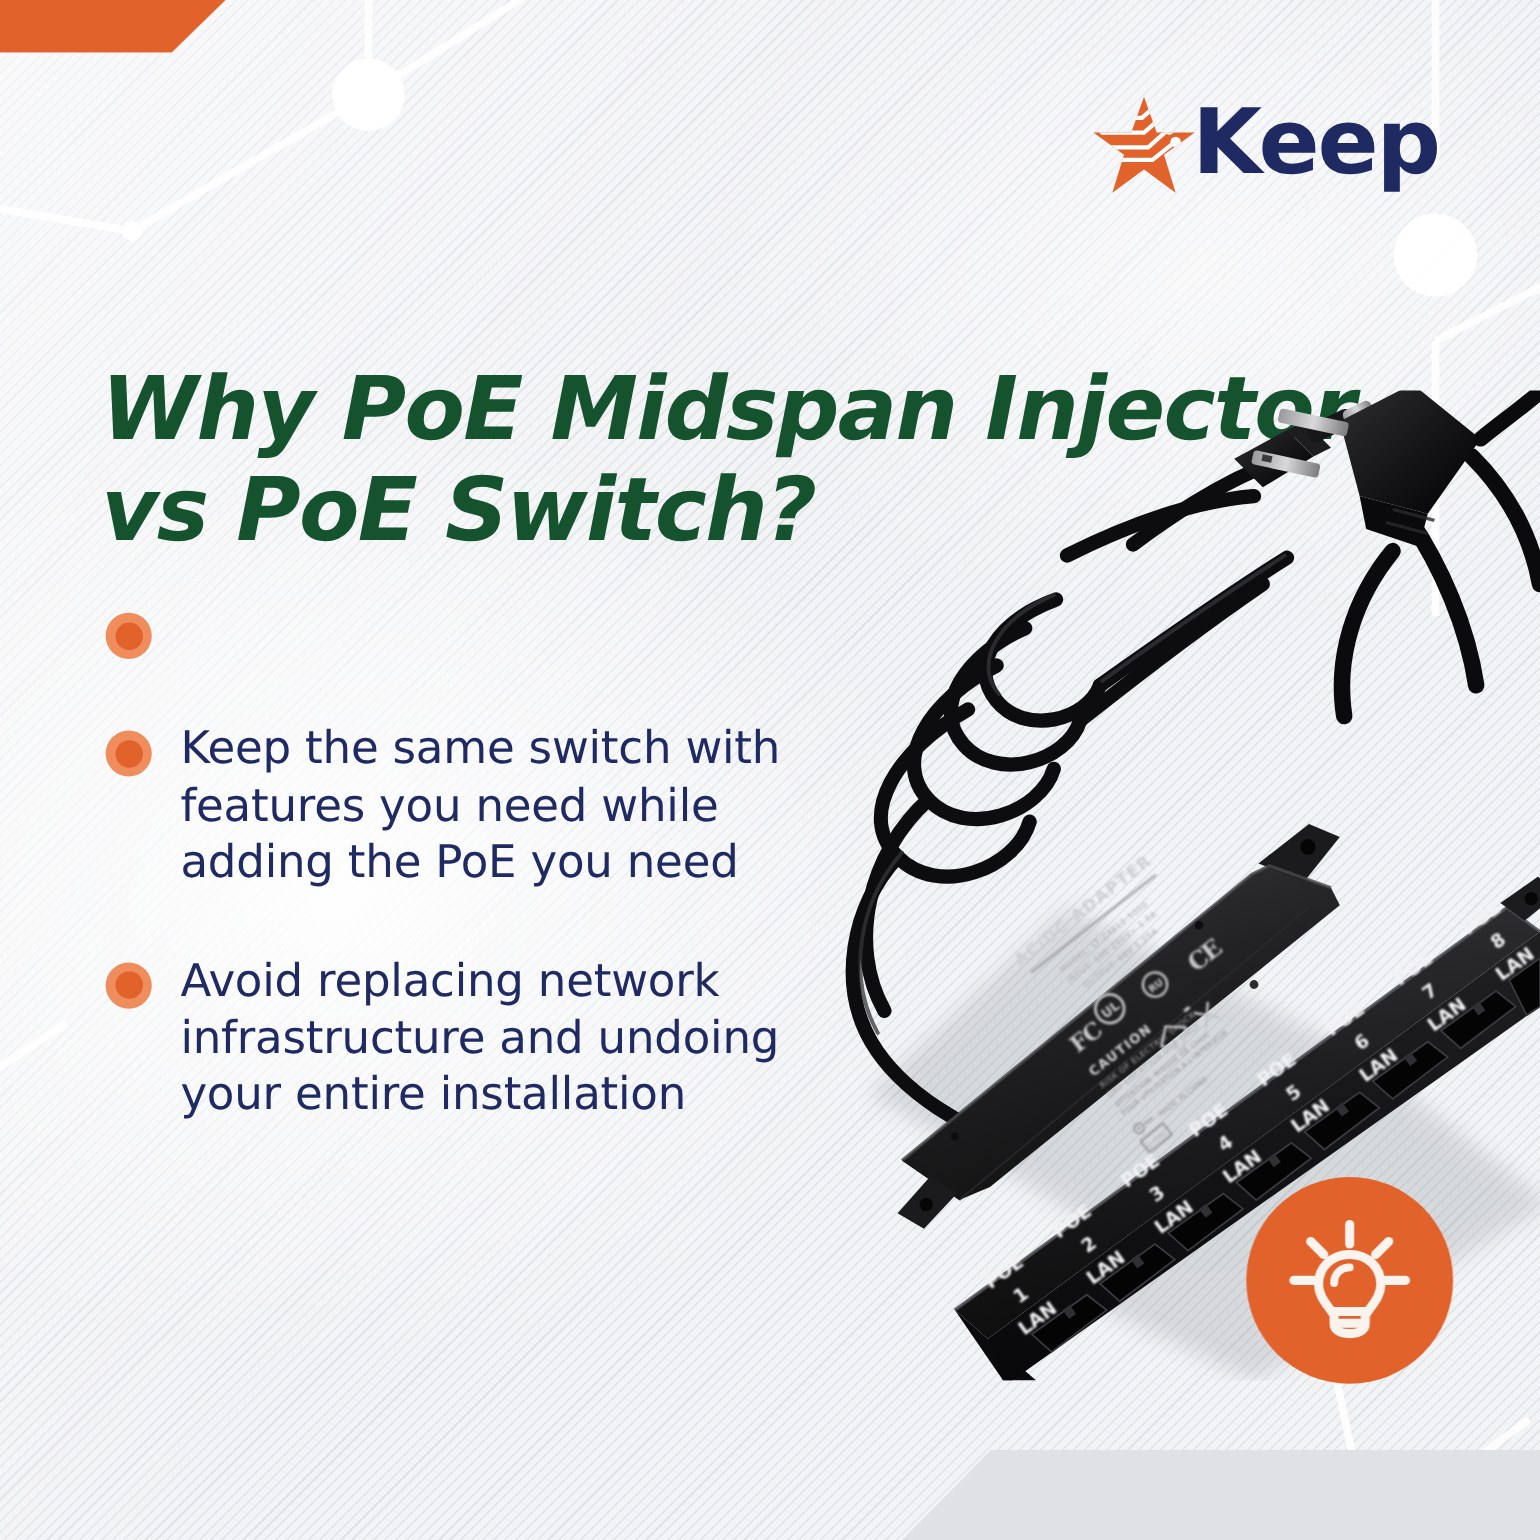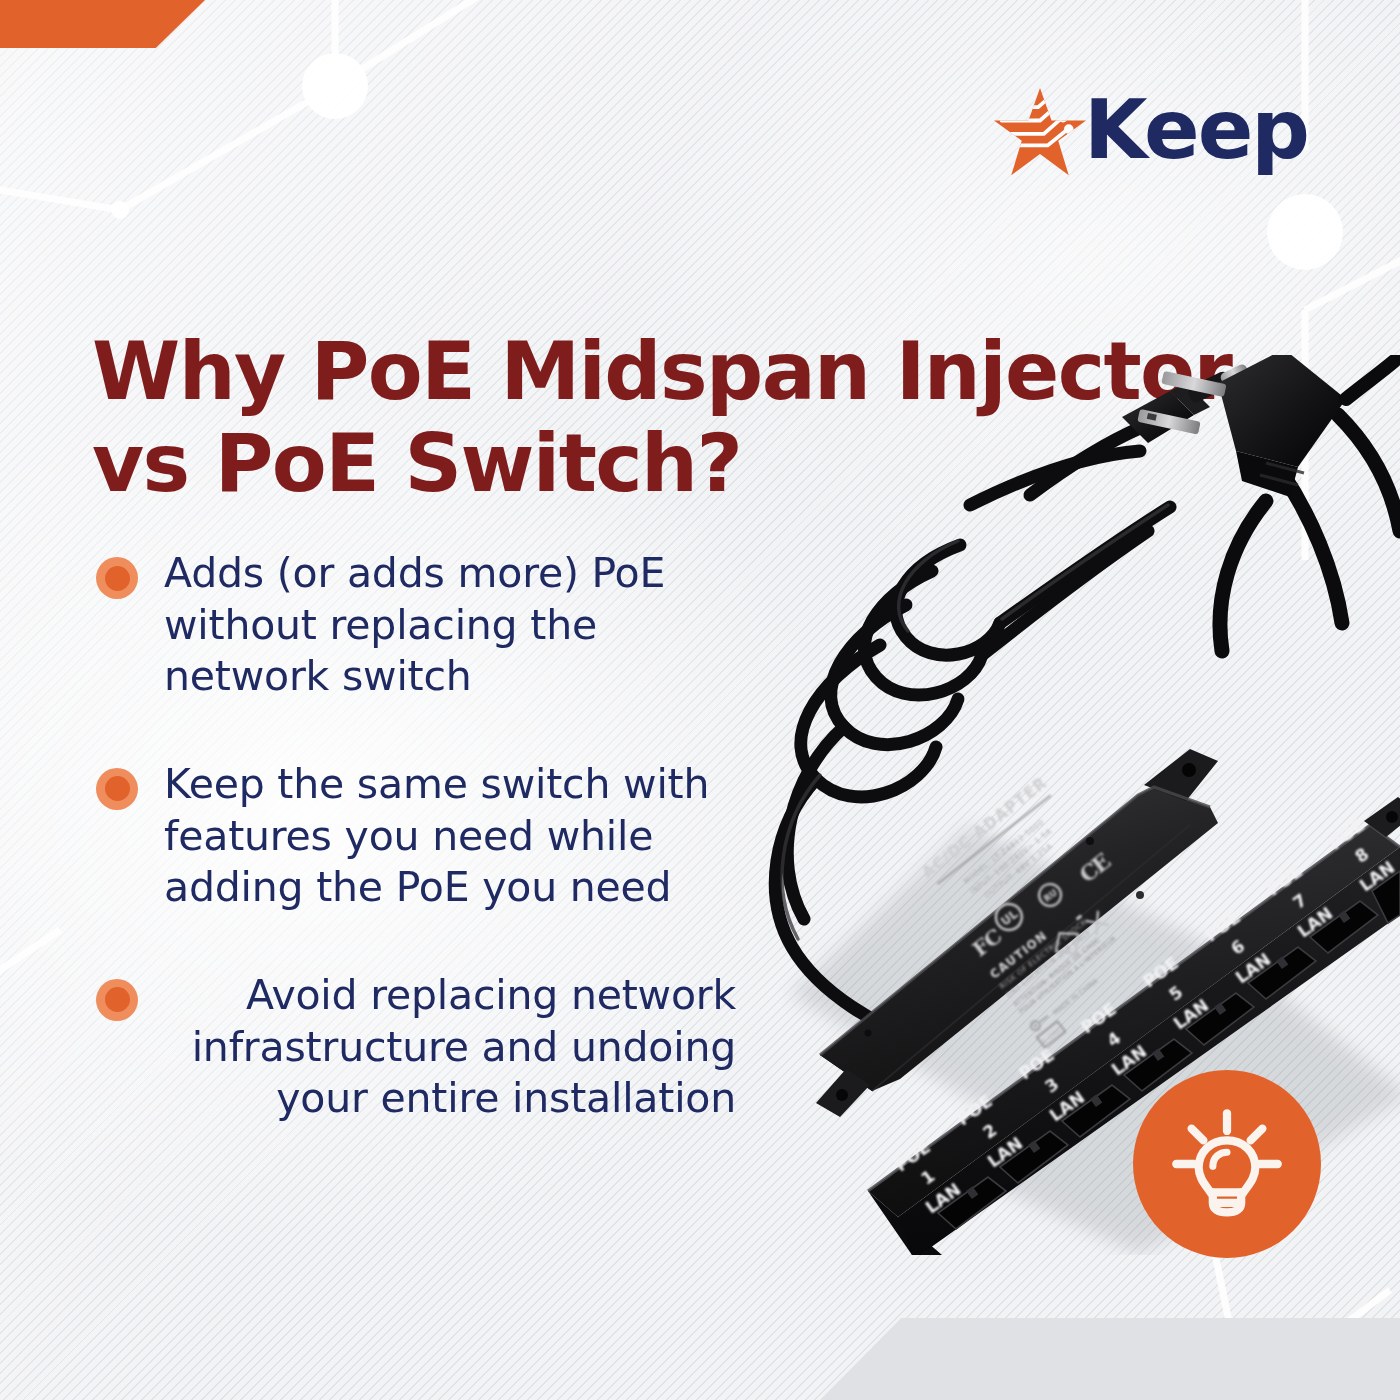--- a/index.html
+++ b/index.html
@@ -92,42 +92,43 @@
     position: relative;
     top: 2px;
   }
 
   
   .headline {
     position: absolute;
     left: 92px;
     top: 272px;
     width: 1160px;
-    color: #7f1d1d;
+    color: #14532d;
     font-family: "DejaVu Sans", sans-serif;
     font-weight: bold;
     font-size: 80px;
     line-height: 1.16;
     letter-spacing: -1.6px;
+    font-style: italic;
   }
   .headline .hl-line { display: block; white-space: nowrap; }
 
   
   .bullets {
     position: absolute;
     left: 96px;
     top: 548px;
     width: 640px;
   }
   .bullet-row {
     display: flex;
     align-items: flex-start;
     margin-bottom: 56px;
   }
-  .bullet-row:last-child { margin-bottom: 0; text-align: right; }
+  .bullet-row:last-child { margin-bottom: 0; }
 
   .bullet-dot {
     flex: 0 0 auto;
     width: 42px;
     height: 42px;
     border-radius: 50%;
     background: #ef8d5d;
     margin-right: 26px;
     margin-top: 9px;
     display: flex;
@@ -230,21 +231,20 @@
   </div>
 
   <h1 class="headline">
     <span class="hl-line">Why PoE Midspan Injector</span>
     <span class="hl-line">vs PoE Switch?</span>
   </h1>
 
   <ul class="bullets" style="list-style:none;margin:0;padding:0;">
     <li class="bullet-row">
       <span class="bullet-dot"></span>
-      <span class="bullet-text">Adds (or adds more) PoE without replacing the network switch</span>
     </li>
     <li class="bullet-row">
       <span class="bullet-dot"></span>
       <span class="bullet-text">Keep the same switch with features you need while adding the PoE you need</span>
     </li>
     <li class="bullet-row">
       <span class="bullet-dot"></span>
       <span class="bullet-text">Avoid replacing network infrastructure and undoing your entire installation</span>
     </li>
   </ul>

